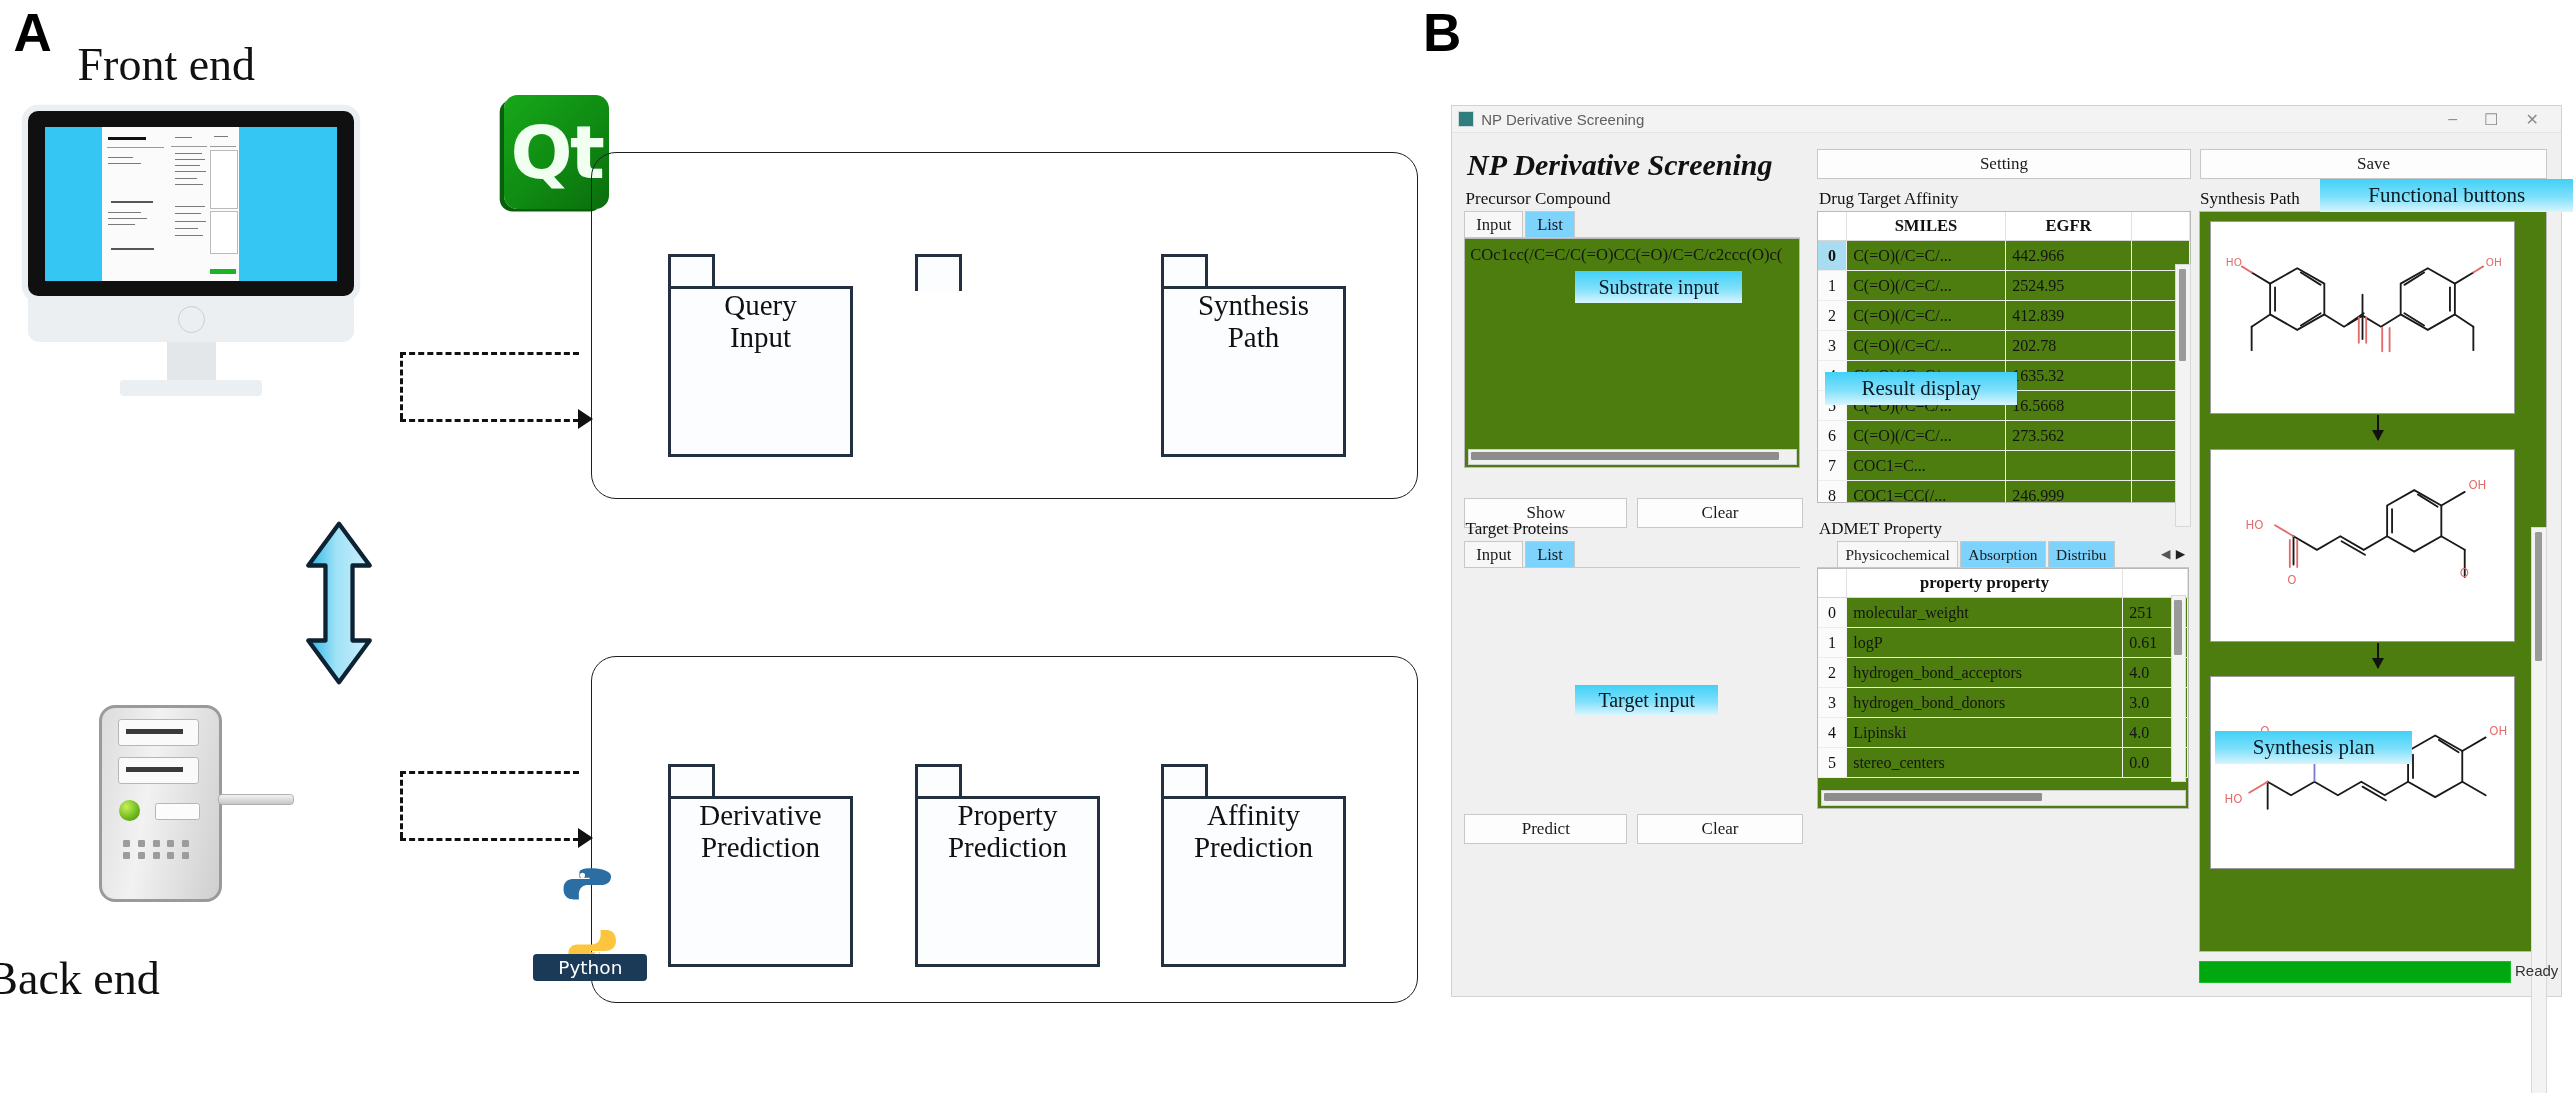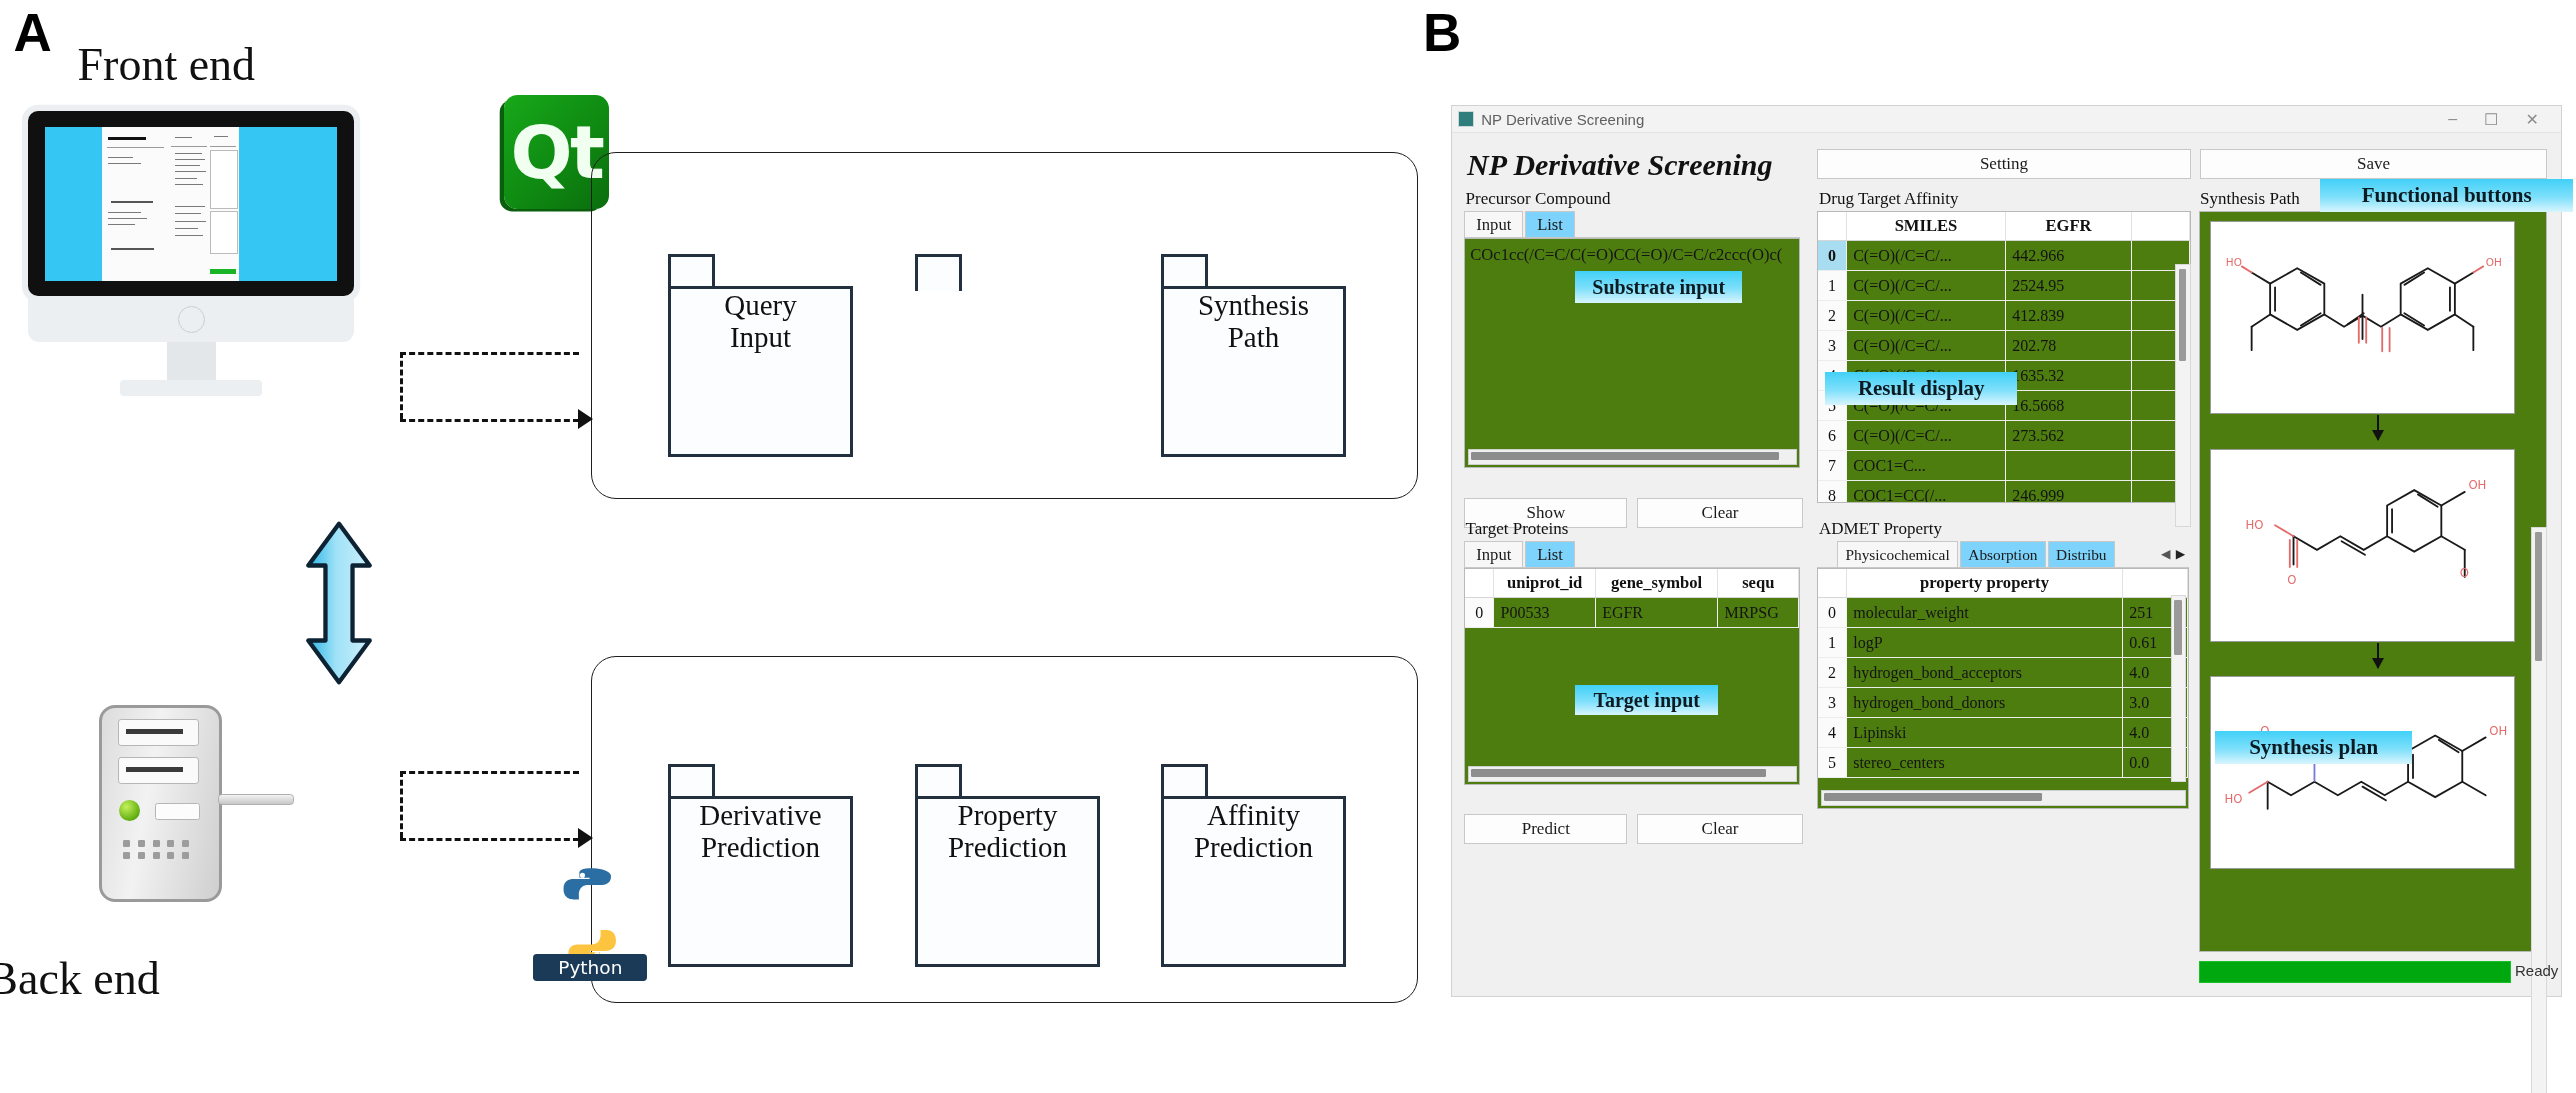--- a/index.html
+++ b/index.html
@@ -99,21 +99,21 @@
   table.qt td{border-bottom:0.6px solid #ededed;border-right:0.6px solid #f0f0f0;
               font-size:16px;color:#141414;height:27px;padding-left:6.2px;white-space:nowrap;}
   table.qt td.idx{width:26px;text-align:center;padding:0;color:#111;background:#fbfbfb;}
   table.qt tr.sel td.idx{background:#a8dcf0;font-weight:bold;}
   .hscroll{background:#f0f0f0;border:0.6px solid #cfcfcf;height:13.6px;position:relative;}
   .hscroll i{position:absolute;left:2.5px;top:2.5px;height:7.4px;background:#8d8d8d;border-radius:1.2px;display:block;}
   .vscroll{background:#f3f3f3;border:0.6px solid #d8d8d8;width:13.6px;position:relative;}
   .vscroll i{position:absolute;left:2.5px;top:3.7px;width:7.4px;background:#9a9a9a;border-radius:1.2px;display:block;}
   
   .callout{position:absolute;background:linear-gradient(180deg,#41d0f7 0%,#7fe0fb 55%,#d8f5fe 100%);
-           font-family:"Liberation Serif", serif;font-weight:bold;color:#0c1a22;
+           font-family:"Liberation Serif", serif;font-weight:normal;color:#0c1a22;
            display:flex;align-items:center;justify-content:center;padding:1.2px 6.2px;}
   
   .syn-card{background:#ffffff;border:0.6px solid #9a9a9a;}
   .syn-arrow{position:absolute;width:1.8px;background:#111;}
   .syn-arrow:after{content:"";position:absolute;left:-5.5px;bottom:-1.2px;width:0;height:0;
                    border-left:6.8px solid transparent;border-right:6.8px solid transparent;
                    border-top:11px solid #111;}
   .statusbar{background:#00a80f;border:0.6px solid #19c028;}
   .ready{font-family:"Liberation Sans", sans-serif;font-size:15px;color:#333;}
 </style>
@@ -311,43 +311,20 @@
   <div class="abs qbtn" style="left:12.3px;top:392px;width:161px;">Show</div>
   <div class="abs qbtn" style="left:185px;top:392px;width:164px;">Clear</div>
   <div class="callout" style="left:123px;top:165px;width:155px;height:30px;font-size:20px;">Substrate input</div>
 
   <div class="abs grp-lbl" style="left:13.6px;top:413px;">Target Proteins</div>
   <div class="abs" style="left:12.3px;top:435px;width:336px;height:271px;">
     <div class="tabstrip">
       <div class="tab sel">Input</div>
       <div class="tab">List</div>
     </div>
-    <div class="panel-white" style="position:relative;height:217px;box-sizing:border-box;overflow:hidden;">
-      <table class="qt">
-        <thead>
-            <tr>
-          <th style="width:26px"></th>
-          <th>uniprot_id</th>
-          <th>gene_symbol</th>
-          <th>sequ</th>
-        </tr>
-          </thead>
-        <tbody>
-            <tr>
-          <td class="idx">0</td>
-          <td>P00533</td>
-          <td>EGFR</td>
-          <td>MRPSG</td>
-        </tr>
-          </tbody>
-      </table>
-      <div class="hscroll" style="position:absolute;left:2.5px;right:2.5px;bottom:2.5px;">
-          <i style="width:90%"></i>
-        </div>
-    </div>
   </div>
   <div class="abs qbtn" style="left:12.3px;top:708px;width:161px;">Predict</div>
   <div class="abs qbtn" style="left:185px;top:708px;width:164px;">Clear</div>
   <div class="callout" style="left:123px;top:579px;width:131px;height:28px;font-size:20px;">Target input</div>
 
   <div class="abs grp-lbl" style="left:367px;top:83px;">Drug Target Affinity</div>
   <div class="abs panel-white" style="left:365px;top:105px;width:372px;height:290px;overflow:hidden;">
     <table class="qt">
       <thead>
           <tr>

